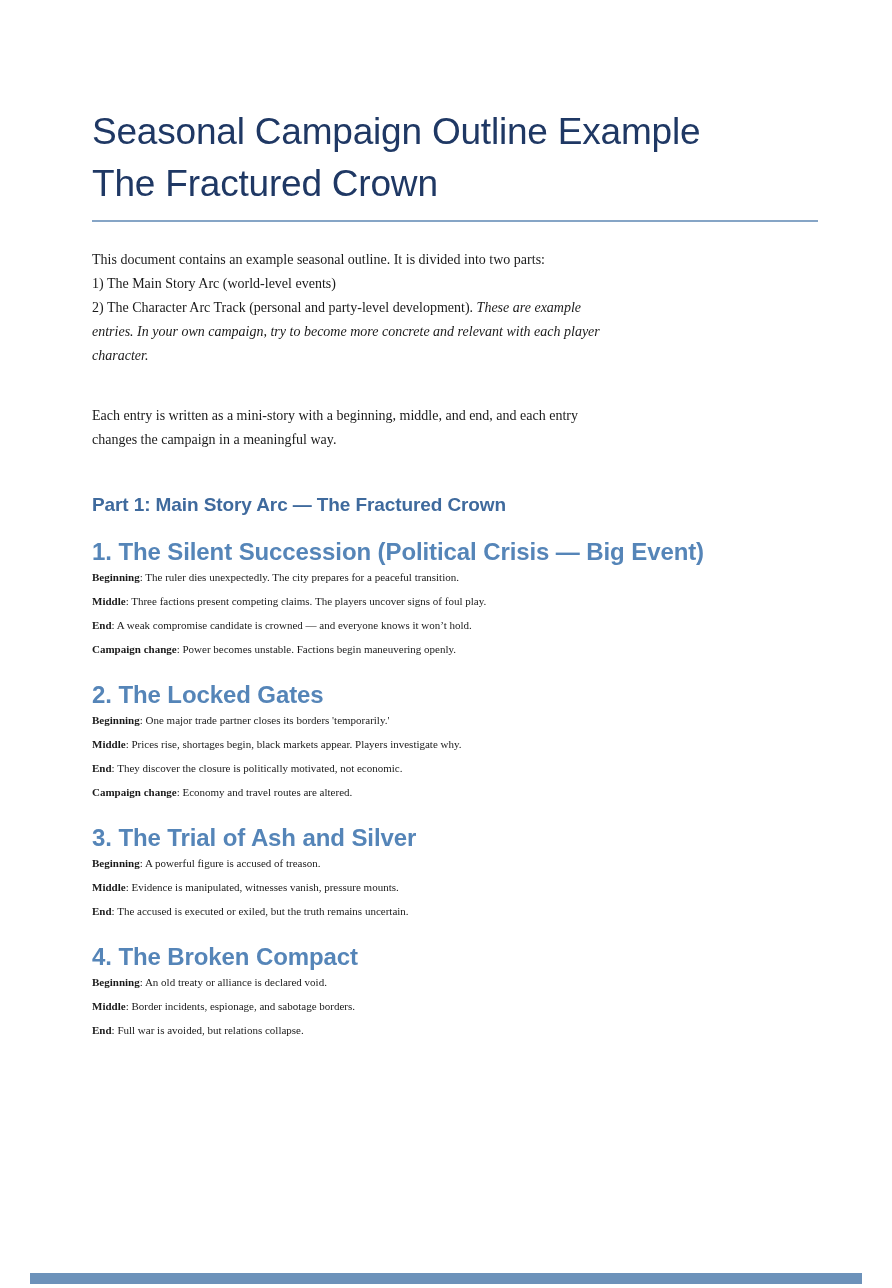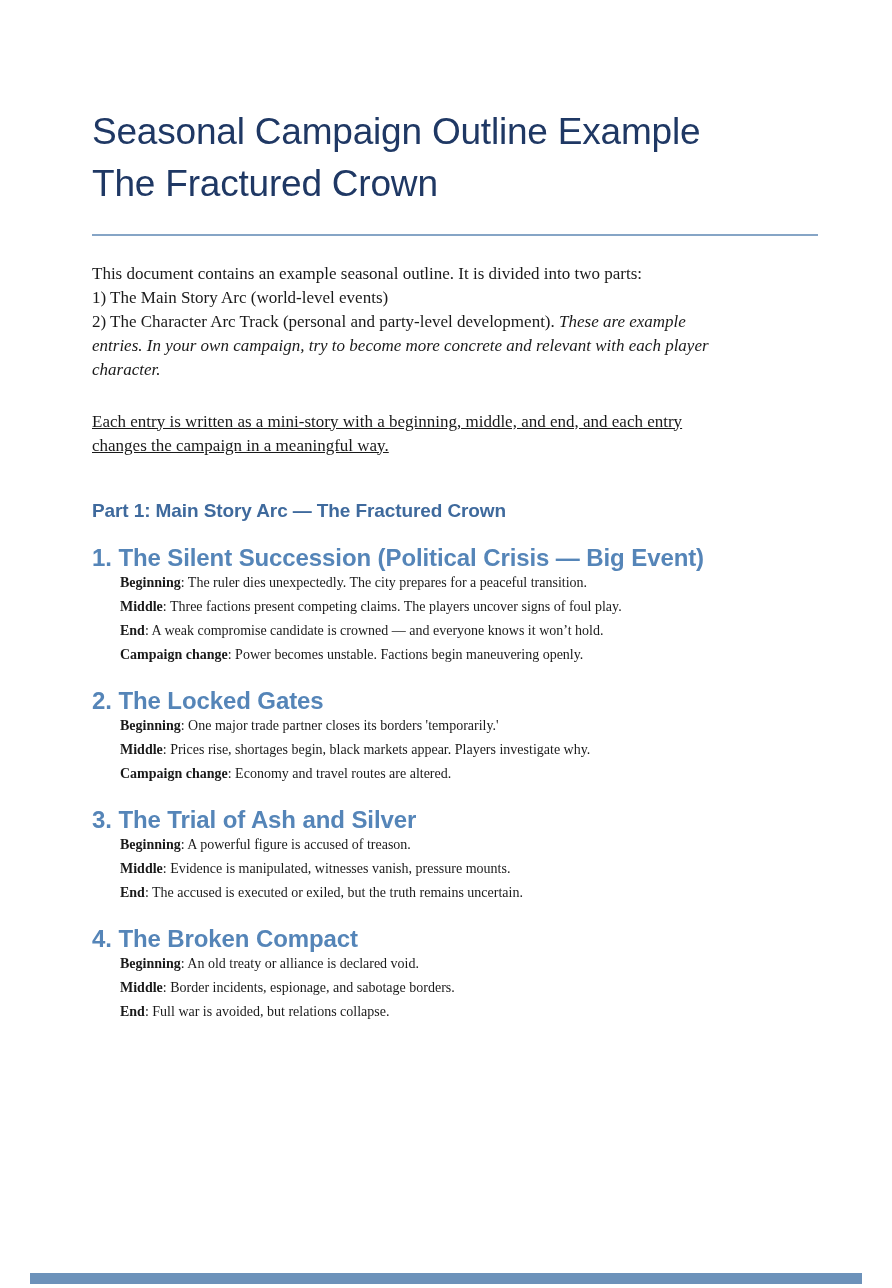--- a/index.html
+++ b/index.html
@@ -18,53 +18,52 @@
   .content {
     padding: 106px 74px 0 92px;
   }
   .doc-title {
     font-family: "Liberation Sans", sans-serif;
     font-weight: normal;
     color: #1f3864;
     font-size: 37px;
     line-height: 1.40;
     margin: 0;
-    padding-bottom: 24px;
+    padding-bottom: 10px;
     border-bottom: 2px solid #86a5c6;
     letter-spacing: -0.2px;
   }
   .body-text {
-    font-size: 17px;
+    font-size: 14px;
     line-height: 24px;
     margin: 0;
   }
   p.intro { margin-top: 26px; }
-  p.overview { margin-top: 28px; text-decoration: underline; }
+  p.overview { margin-top: 36px; }
   h2.part-heading {
     font-family: "Liberation Sans", sans-serif;
     font-weight: bold;
     color: #3f6a9d;
     font-size: 19px;
     line-height: 26px;
     margin: 40px 0 0 0;
     letter-spacing: -0.1px;
   }
   .section h3 {
     font-family: "Liberation Sans", sans-serif;
     font-weight: bold;
     color: #5585b8;
     font-size: 24px;
     line-height: 23px;
     margin: 22px 0 2px 0;
     letter-spacing: -0.1px;
   }
   .section .line {
-    font-size: 14px;
+    font-size: 11px;
     line-height: 24px;
-    margin-left: 28px;
   }
   .section .line strong { font-weight: bold; }
   .bottom-rule {
     position: absolute;
     left: 30px;
     right: 30px;
     bottom: 4px;
     height: 11px;
     background: #6c92ba;
   }
@@ -89,20 +88,21 @@
     <div class="line"><strong>Beginning</strong><span>: The ruler dies unexpectedly. The city prepares for a peaceful transition.</span></div>
     <div class="line"><strong>Middle</strong><span>: Three factions present competing claims. The players uncover signs of foul play.</span></div>
     <div class="line"><strong>End</strong><span>: A weak compromise candidate is crowned — and everyone knows it won’t hold.</span></div>
     <div class="line"><strong>Campaign change</strong><span>: Power becomes unstable. Factions begin maneuvering openly.</span></div>
   </div>
 
   <div class="section">
     <h3>2. The Locked Gates</h3>
     <div class="line"><strong>Beginning</strong><span>: One major trade partner closes its borders 'temporarily.'</span></div>
     <div class="line"><strong>Middle</strong><span>: Prices rise, shortages begin, black markets appear. Players investigate why.</span></div>
+    <div class="line"><strong>End</strong><span>: They discover the closure is politically motivated, not economic.</span></div>
     <div class="line"><strong>Campaign change</strong><span>: Economy and travel routes are altered.</span></div>
   </div>
 
   <div class="section">
     <h3>3. The Trial of Ash and Silver</h3>
     <div class="line"><strong>Beginning</strong><span>: A powerful figure is accused of treason.</span></div>
     <div class="line"><strong>Middle</strong><span>: Evidence is manipulated, witnesses vanish, pressure mounts.</span></div>
     <div class="line"><strong>End</strong><span>: The accused is executed or exiled, but the truth remains uncertain.</span></div>
   </div>
 

